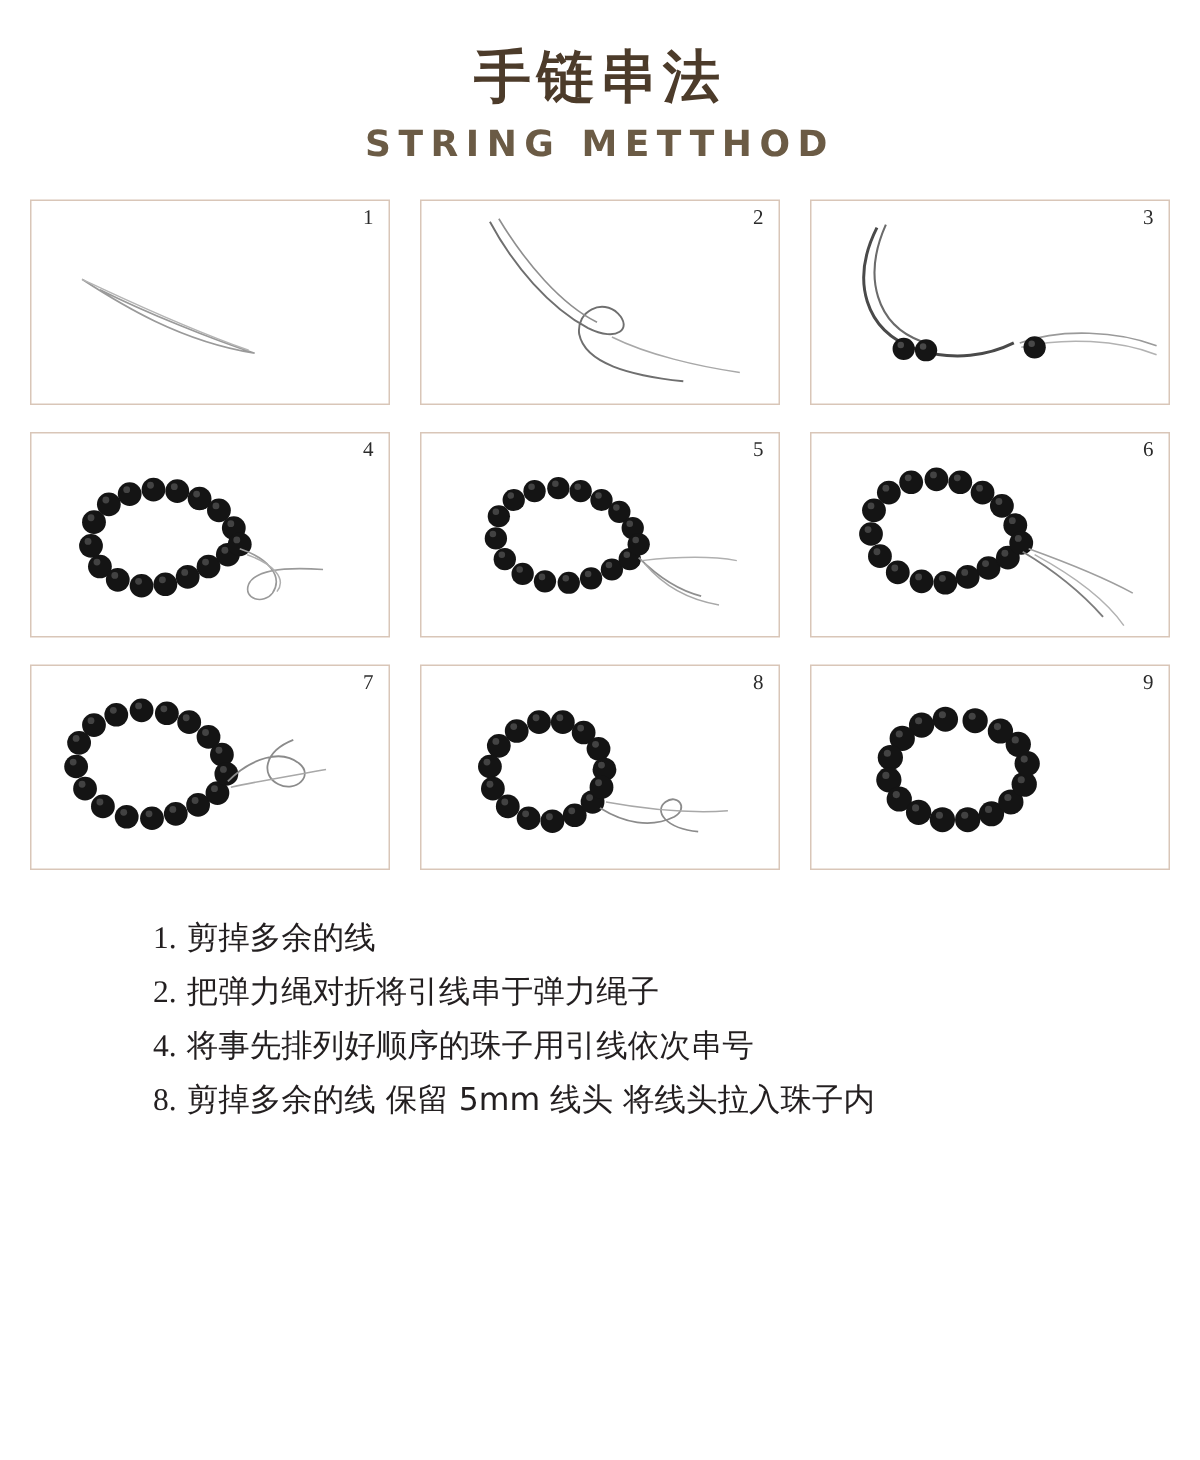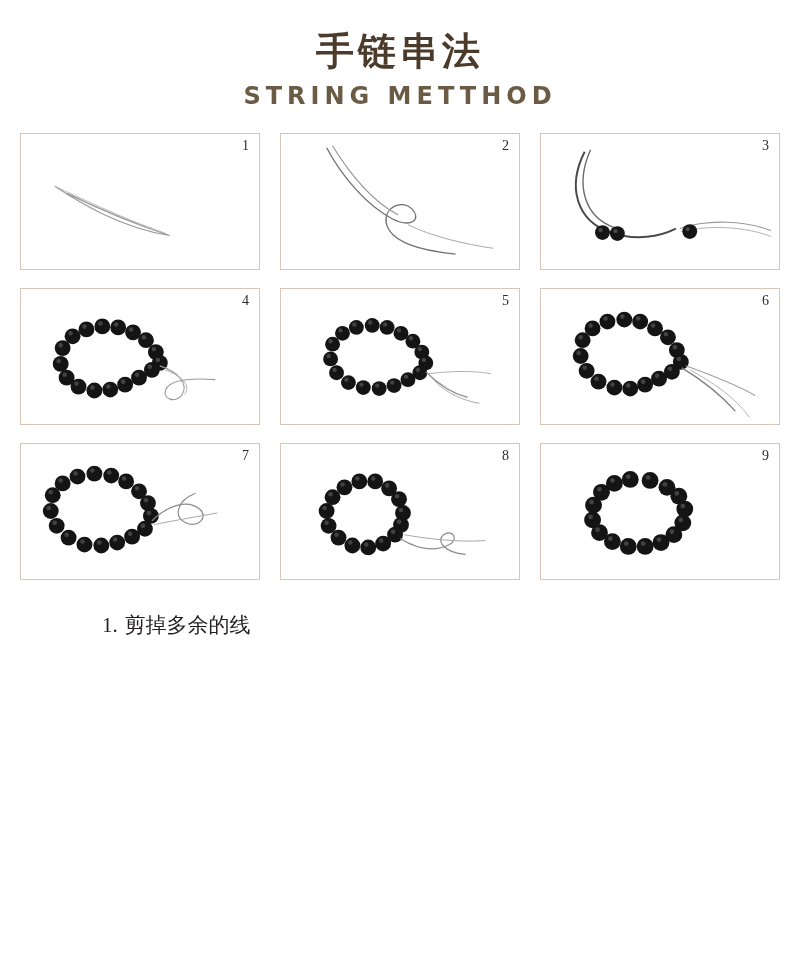--- a/index.html
+++ b/index.html
@@ -412,15 +412,27 @@
       </svg>
     </div>
 
   </div>
 
   <div class="instructions">
     <div class="line">
       <span class="idx">1.</span>
       <span>剪掉多余的线</span>
     </div>
+    <div class="line">
+      <span class="idx">2.</span>
+      <span>把弹力绳对折将引线串于弹力绳子</span>
+    </div>
+    <div class="line">
+      <span class="idx">4.</span>
+      <span>将事先排列好顺序的珠子用引线依次串号</span>
+    </div>
+    <div class="line">
+      <span class="idx">8.</span>
+      <span>剪掉多余的线 保留 5mm 线头 将线头拉入珠子内</span>
+    </div>
   </div>
 
 </div>
 
 </body></html>

